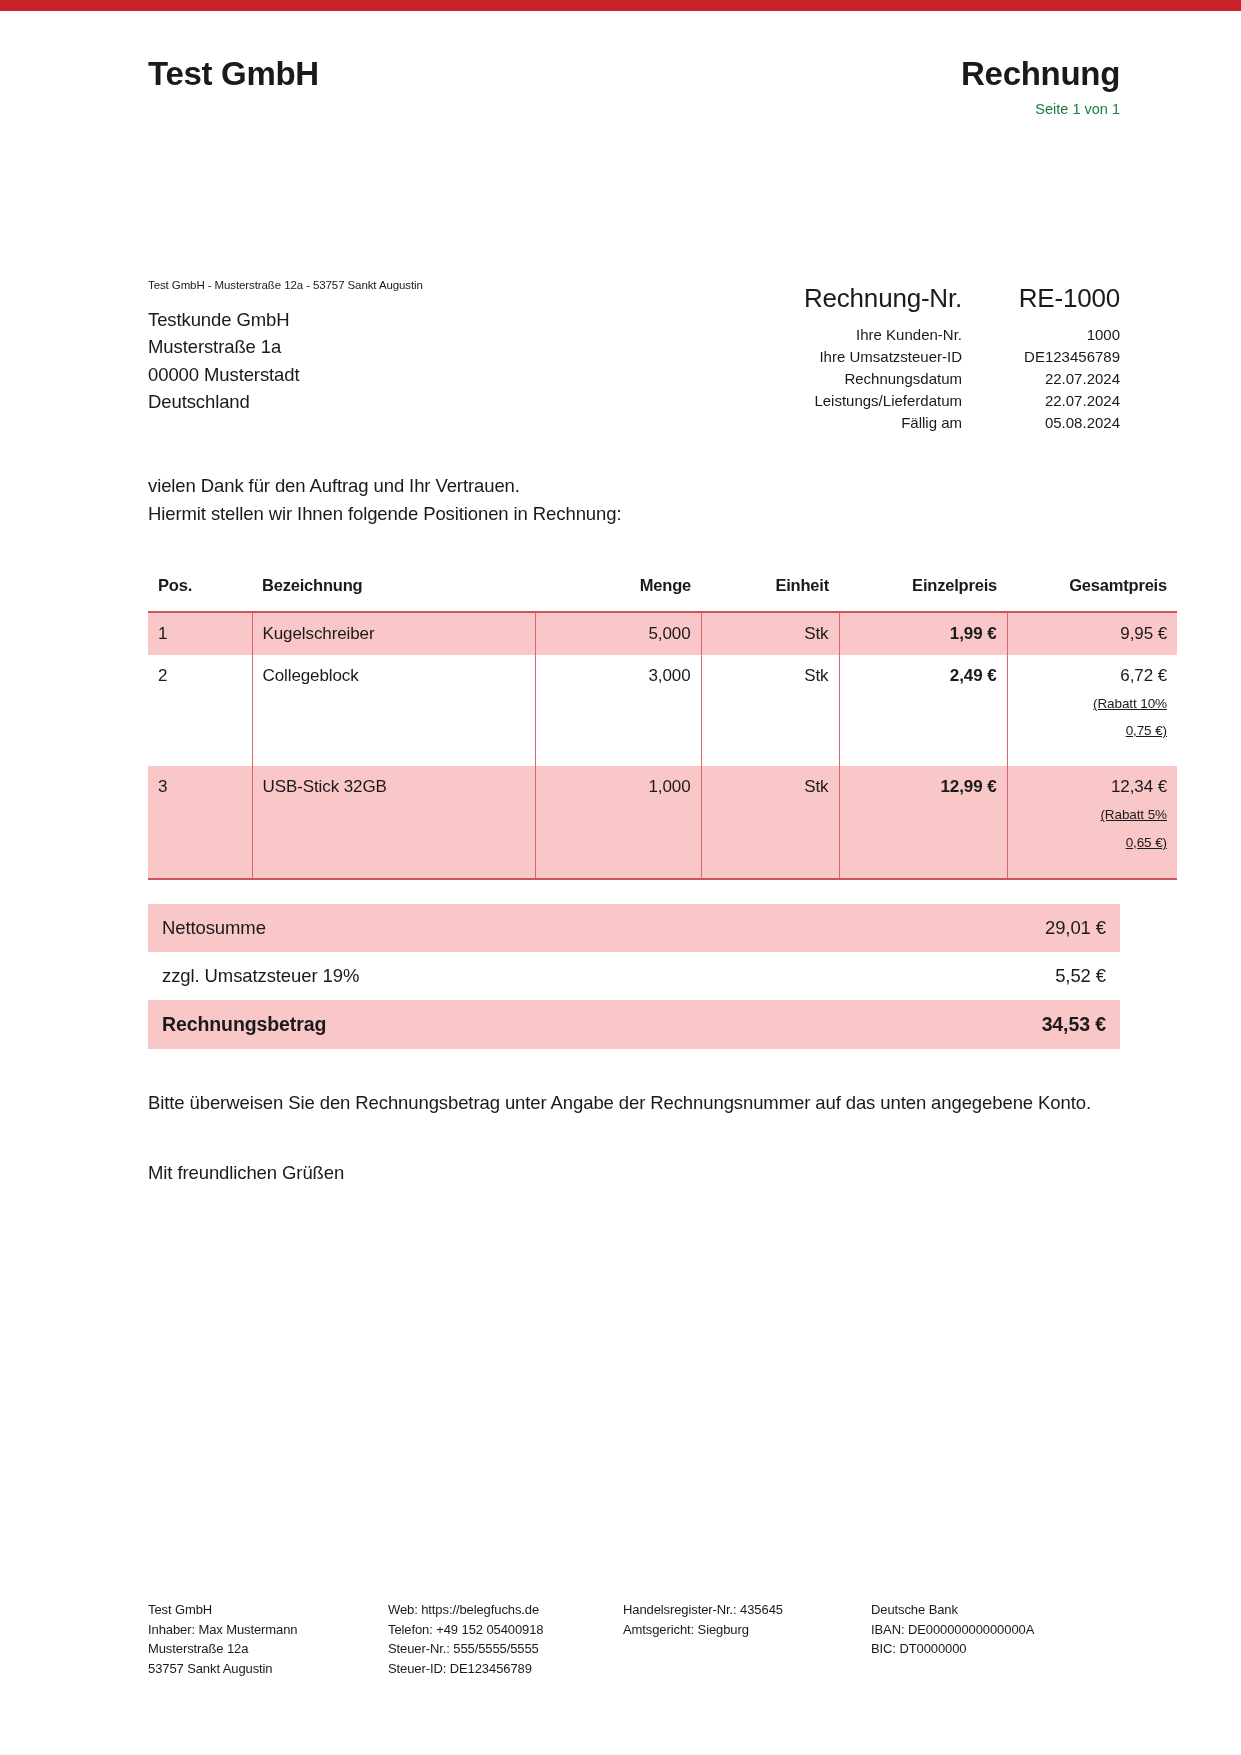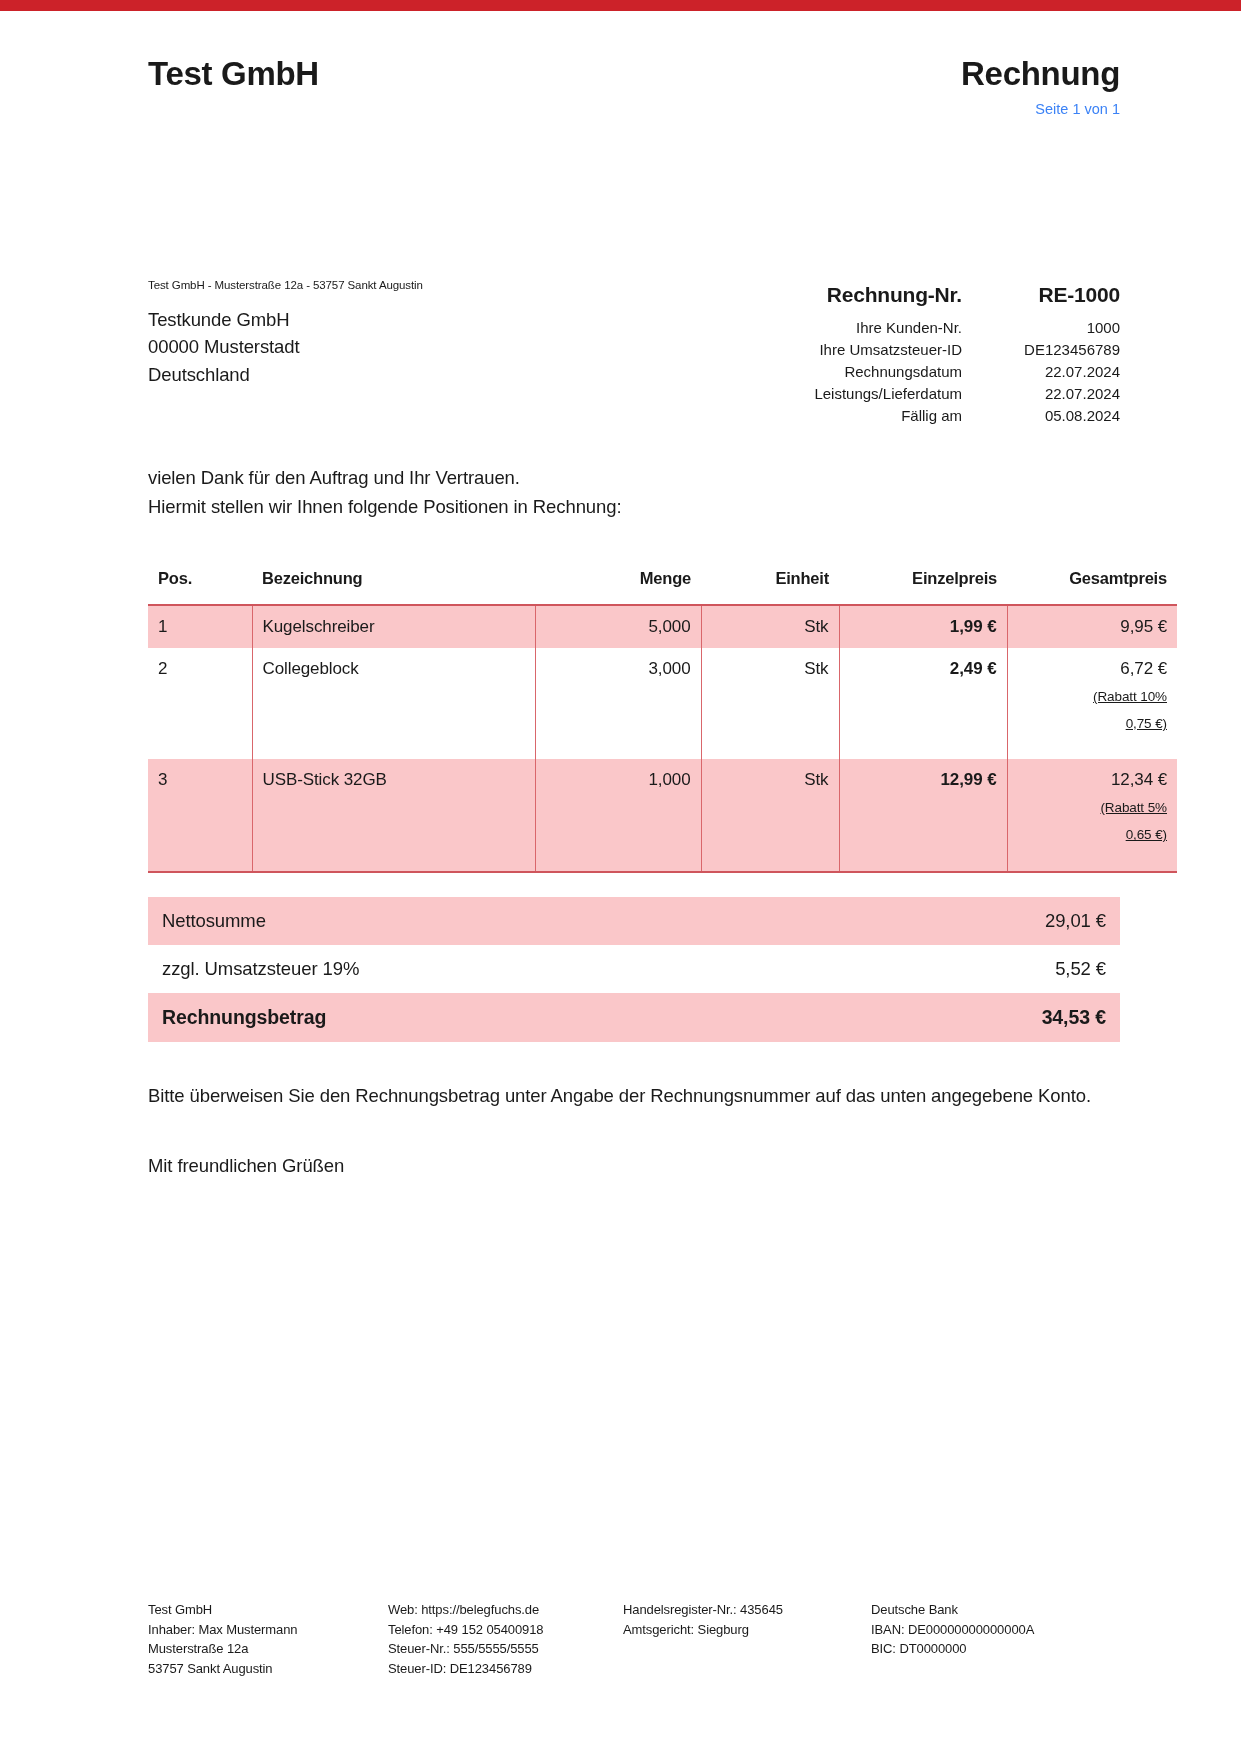--- a/index.html
+++ b/index.html
@@ -49,21 +49,21 @@
   .doc-title-block { text-align: right; }
   .doc-title {
     font-size: 33px;
     font-weight: bold;
     letter-spacing: -0.3px;
     line-height: 1.1;
   }
   .doc-page {
     font-size: 14.5px;
     margin-top: 9px;
-    color: #3b82f6;
+    color: #15803d;
   }
 
   
   .addr-meta {
     display: flex;
     justify-content: space-between;
     align-items: flex-start;
     margin-top: 162px;
   }
   .addr-block { width: 470px; }
@@ -84,22 +84,22 @@
   .meta-table td {
     padding: 0;
     vertical-align: baseline;
     font-size: 15px;
     line-height: 1.46;
     white-space: nowrap;
   }
   .meta-label { text-align: right; padding-right: 22px !important; }
   .meta-value { text-align: right; min-width: 136px; }
   .meta-table tr.primary td {
-    font-size: 21px;
-    font-weight: bold;
+    font-size: 26px;
+    font-weight: normal;
     padding-bottom: 6px !important;
     letter-spacing: -0.2px;
   }
 
   
   .salutation {
     margin-top: 122px;
     font-size: 18.5px;
     letter-spacing: -0.1px;
   }
@@ -222,20 +222,21 @@
         <div class="doc-title">Rechnung</div>
         <div class="doc-page">Seite 1 von 1</div>
       </div>
     </div>
 
     <div class="addr-meta">
 
       <div class="addr-block">
         <div class="return-line">Test GmbH - Musterstraße 12a - 53757 Sankt Augustin</div>
         <div class="addr-line">Testkunde GmbH</div>
+        <div class="addr-line">Musterstraße 1a</div>
         <div class="addr-line">00000 Musterstadt</div>
         <div class="addr-line">Deutschland</div>
       </div>
 
       <table class="meta-table">
         <tbody>
             <tr class="primary">
           <td class="meta-label">Rechnung-Nr.</td>
           <td class="meta-value">RE-1000</td>
         </tr>

